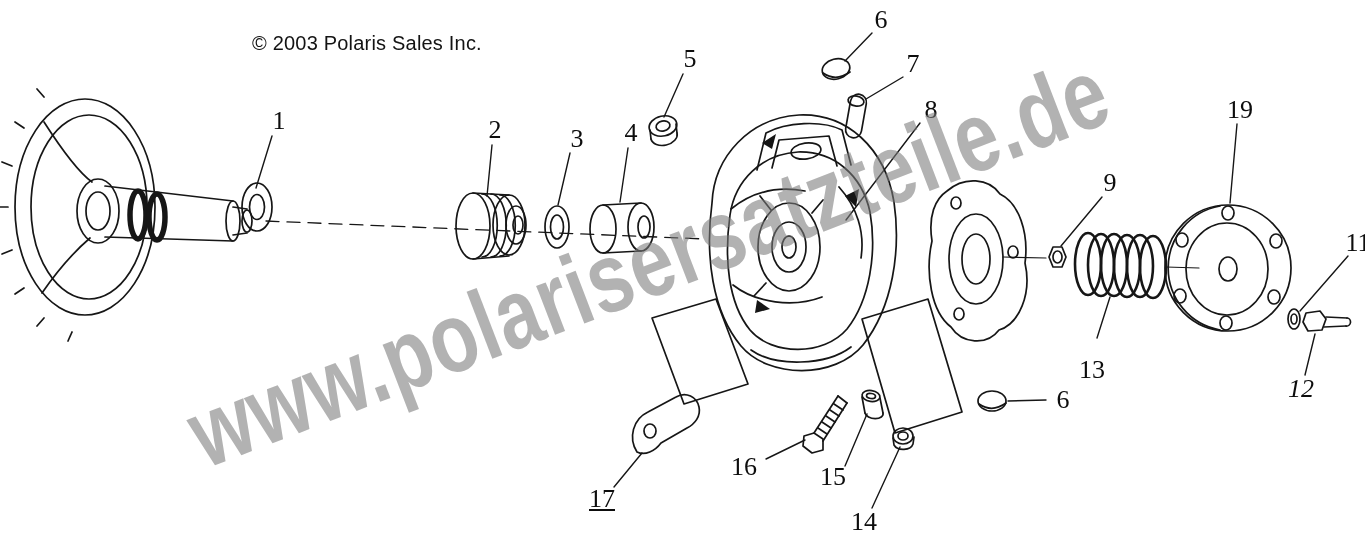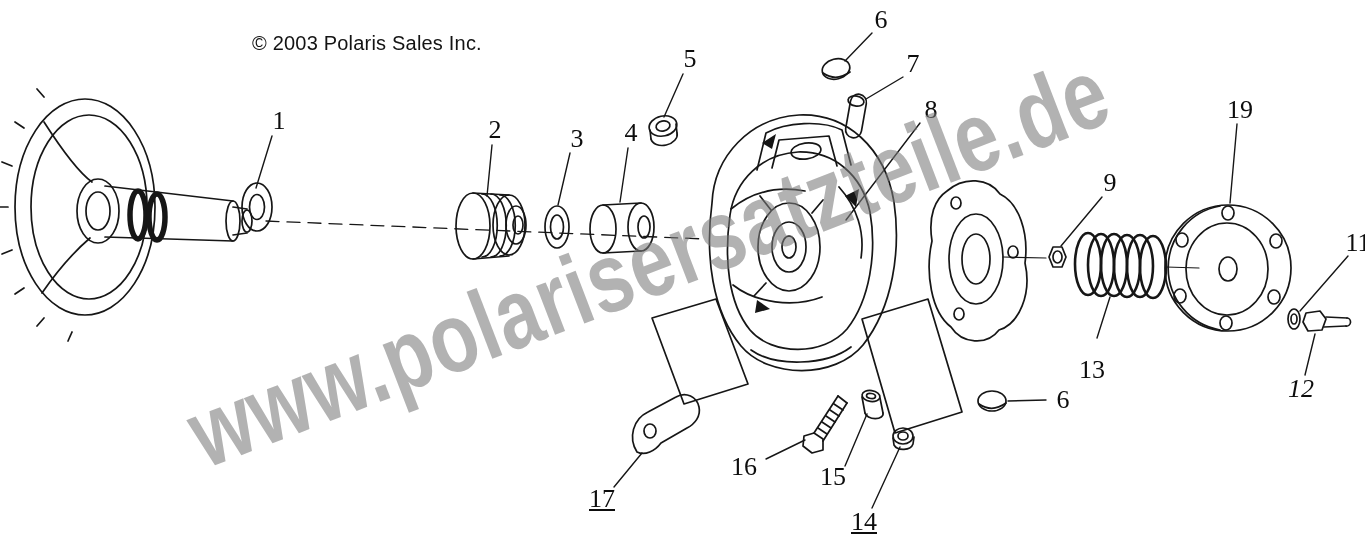--- a/index.html
+++ b/index.html
@@ -271,21 +271,21 @@
       <div class="callout" style="left: 631px; top: 133px;">4</div>
       <div class="callout" style="left: 690px; top: 59px;">5</div>
       <div class="callout" style="left: 881px; top: 20px;">6</div>
       <div class="callout" style="left: 913px; top: 64px;">7</div>
       <div class="callout" style="left: 931px; top: 110px;">8</div>
       <div class="callout" style="left: 1110px; top: 183px;">9</div>
       <div class="callout" style="left: 1240px; top: 110px;">19</div>
       <div class="callout" style="left: 1358px; top: 243px;">11</div>
       <div class="callout" style="left: 1301px; top: 389px; font-style: italic;">12</div>
       <div class="callout" style="left: 1092px; top: 352px; margin-top: 18px;">13</div>
-      <div class="callout" style="left: 864px; top: 522px; text-decoration: underline;">14</div>
+      <div class="callout" style="left: 864px; top: 522px;">14</div>
       <div class="callout" style="left: 833px; top: 477px; text-align: right;">15</div>
       <div class="callout" style="left: 744px; top: 467px;">16</div>
       <div class="callout" style="left: 602px; top: 499px; text-decoration: underline;">17</div>
       <div class="callout" style="left: 1063px; top: 400px;">6</div>
     </div>
 
   <div class="watermark">www.polarisersatzteile.de</div>
 
 </div>
 

